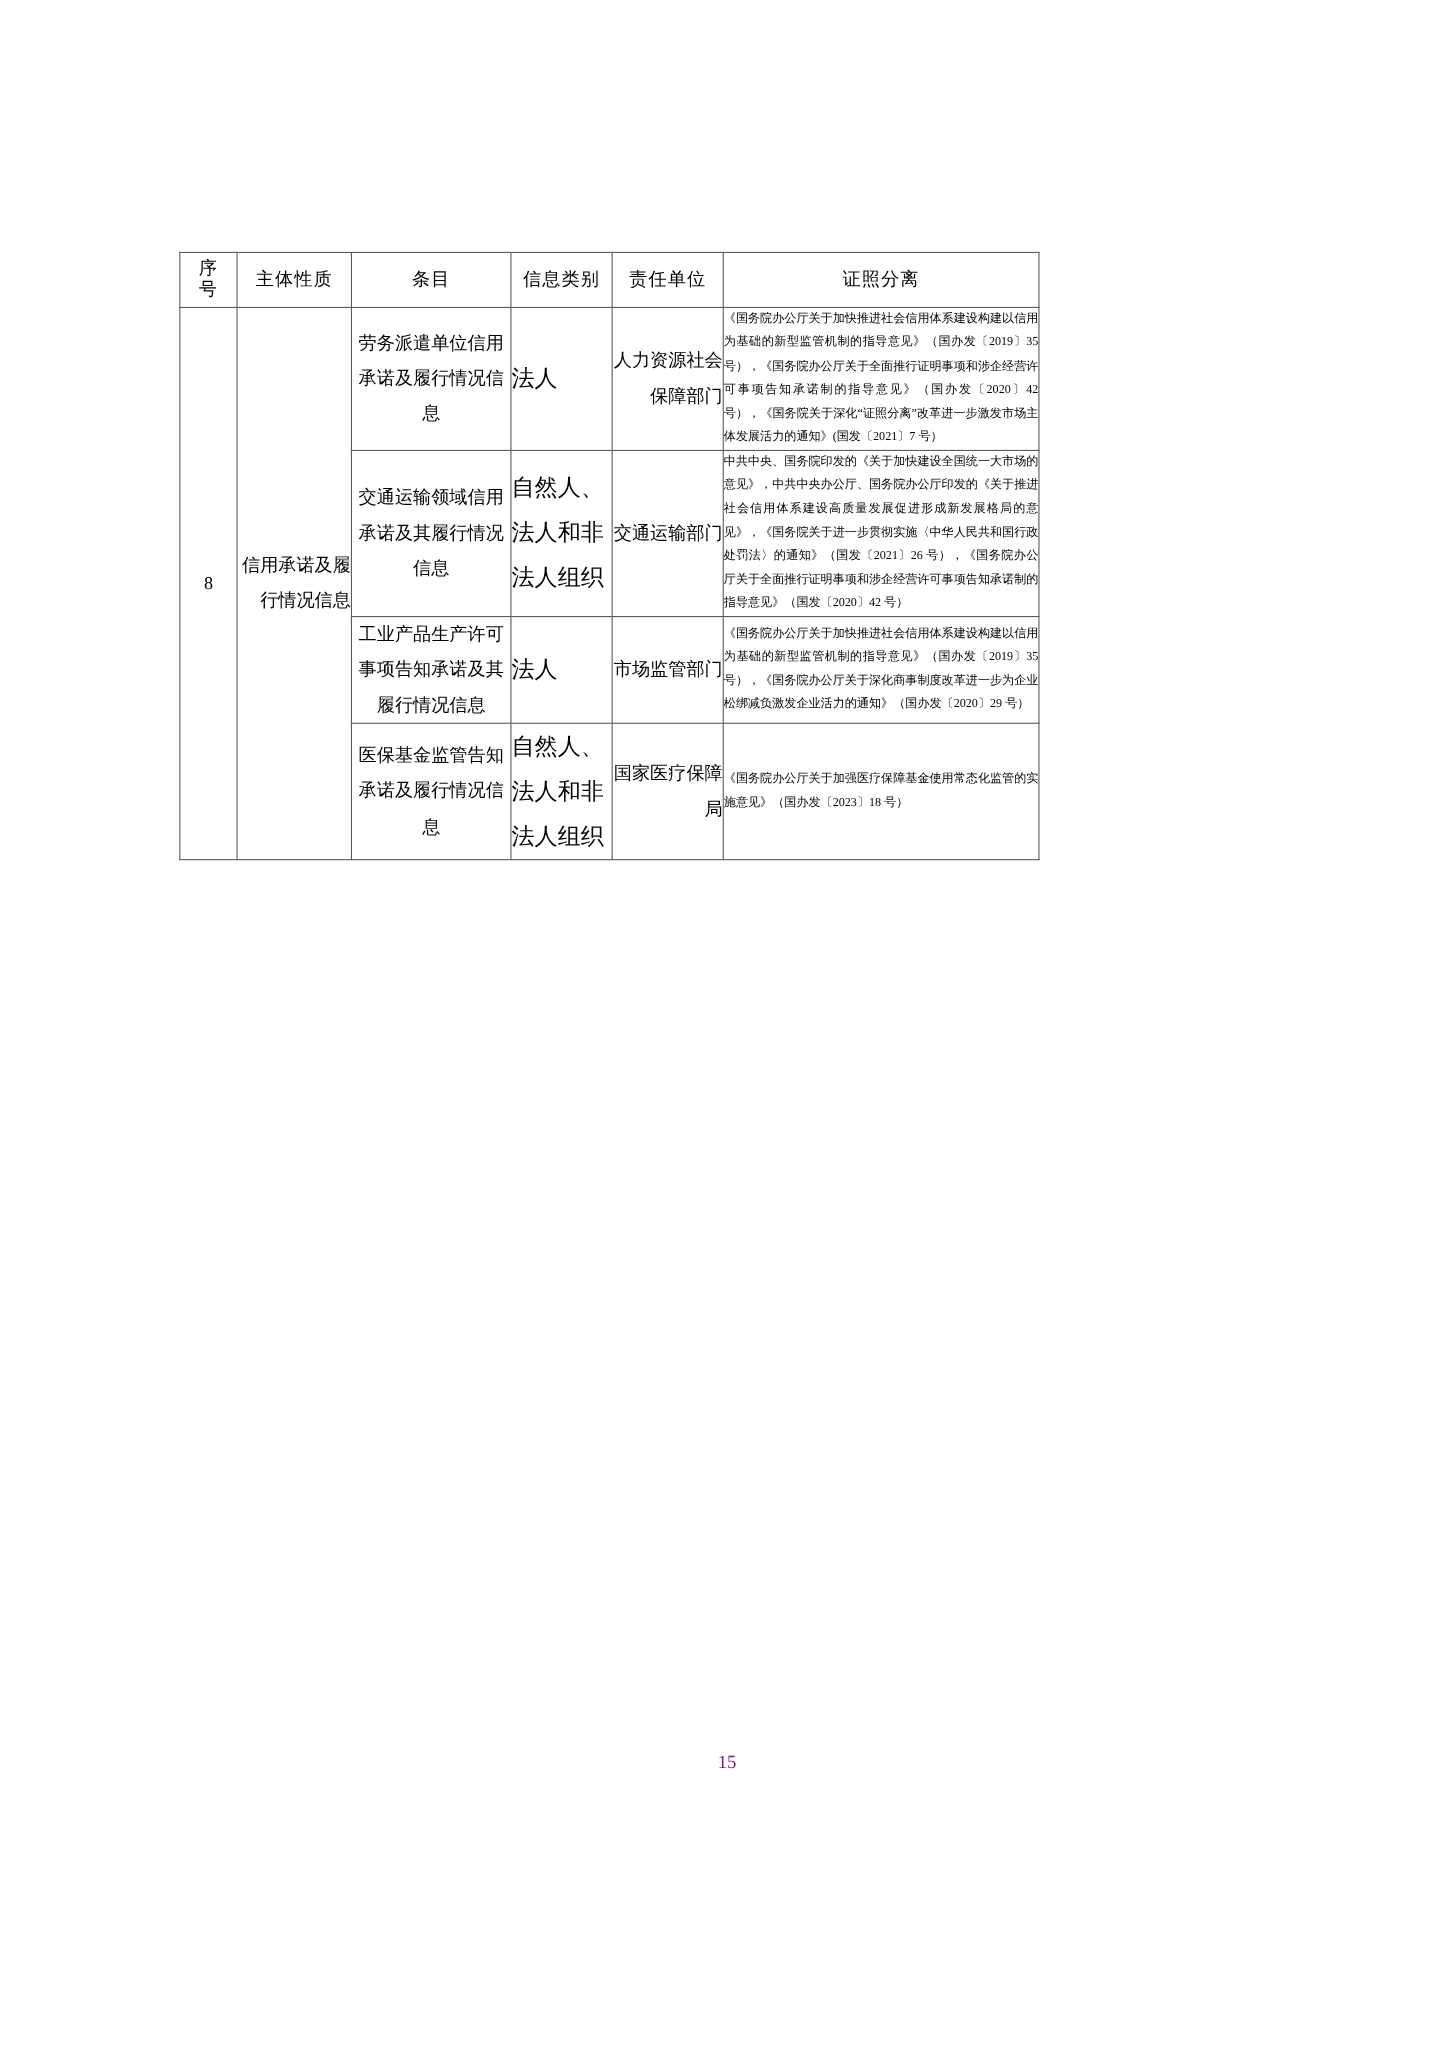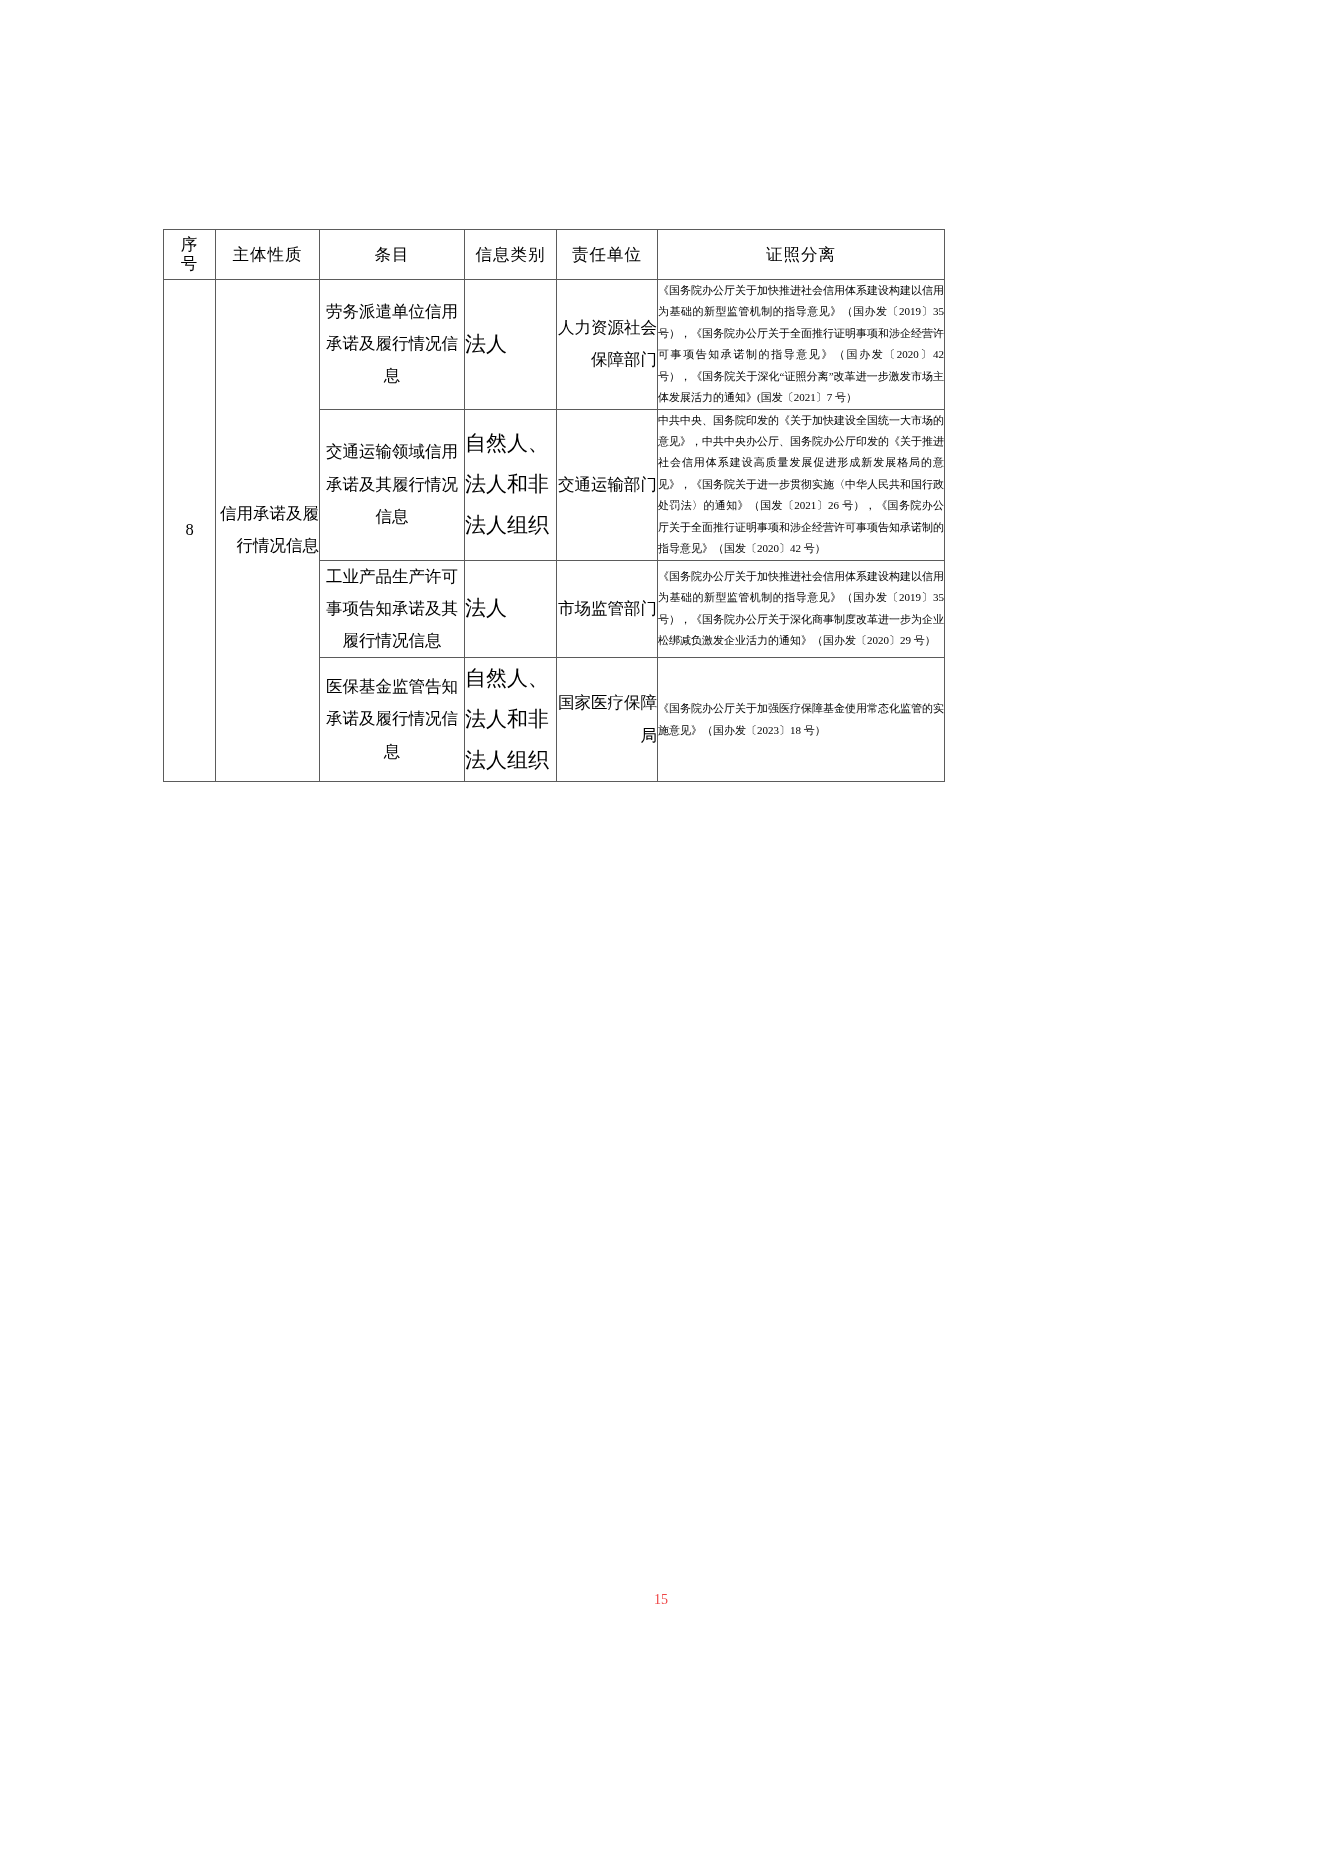--- a/index.html
+++ b/index.html
@@ -100,23 +100,23 @@
     text-align: justify;
     text-justify: inter-ideograph;
     text-indent: 0;
   }
   .page-number {
     position: absolute;
     left: 0;
     top: 1592px;
     width: 1322px;
     text-align: center;
-    font-size: 14px;
+    font-size: 17px;
     font-family: "Liberation Serif", "DejaVu Serif", serif;
-    color: #ef4444;
+    color: #701a75;
   }
 </style>
 </head>
 <body>
 
 <div class="page">
 
   <div class="table-wrap">
     <table class="doc-table">
       <colgroup>

